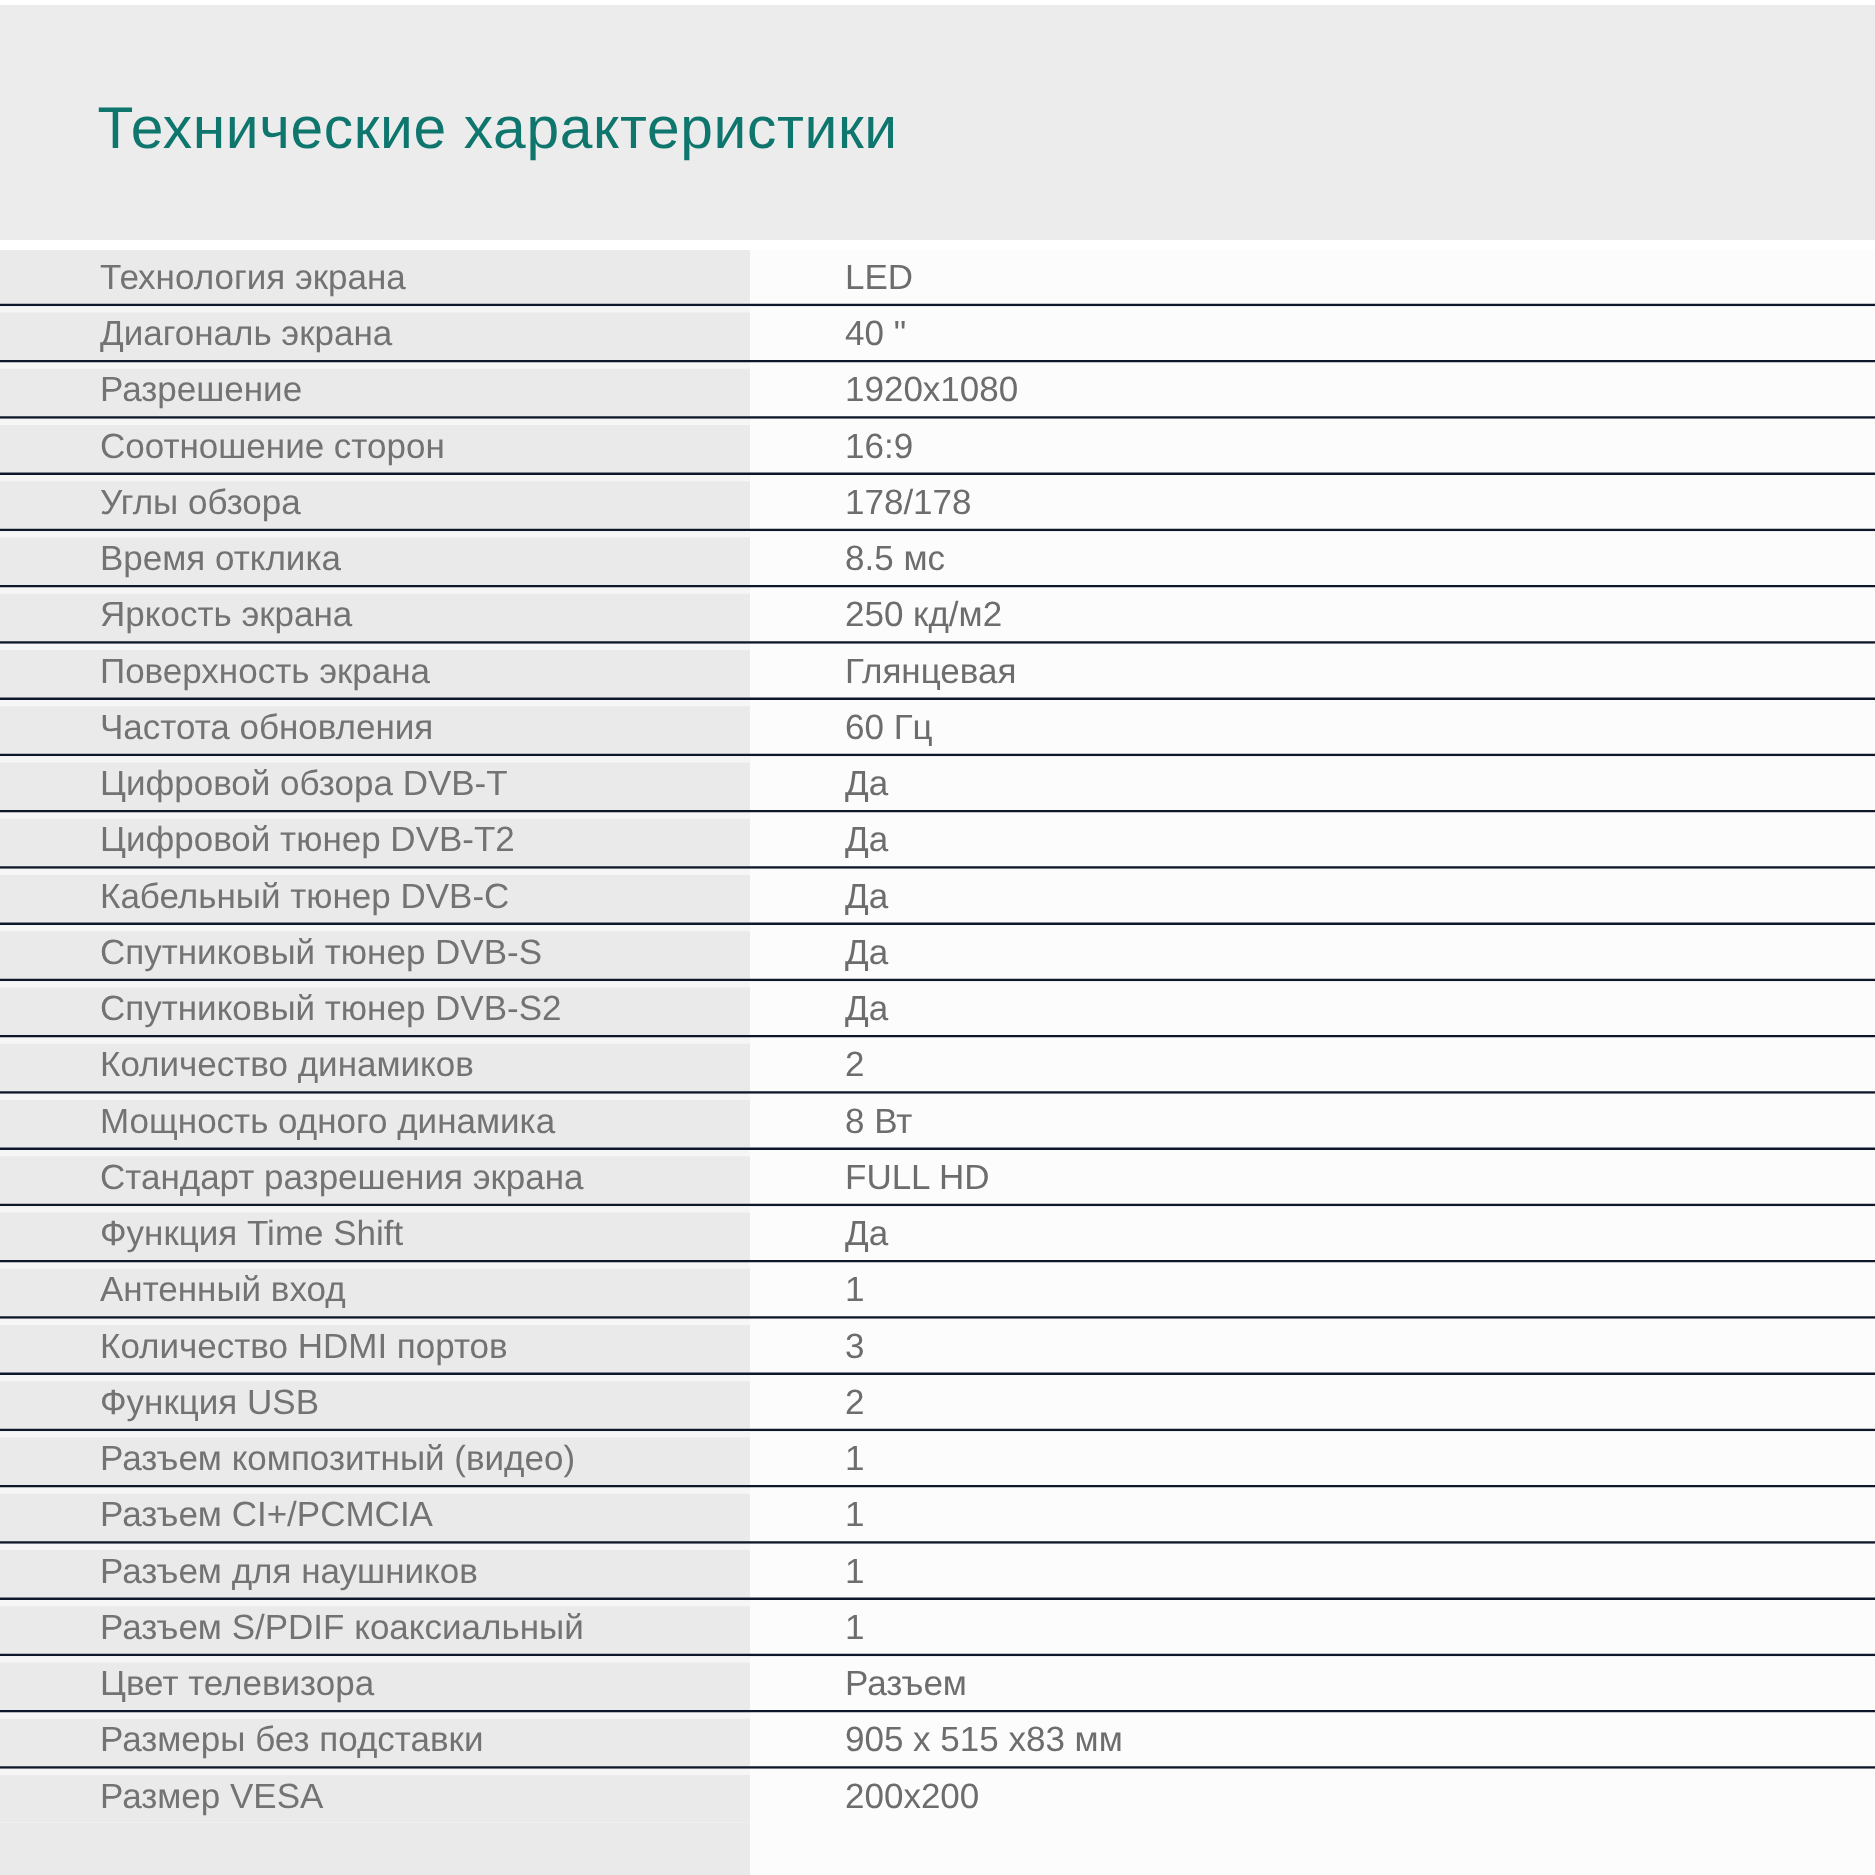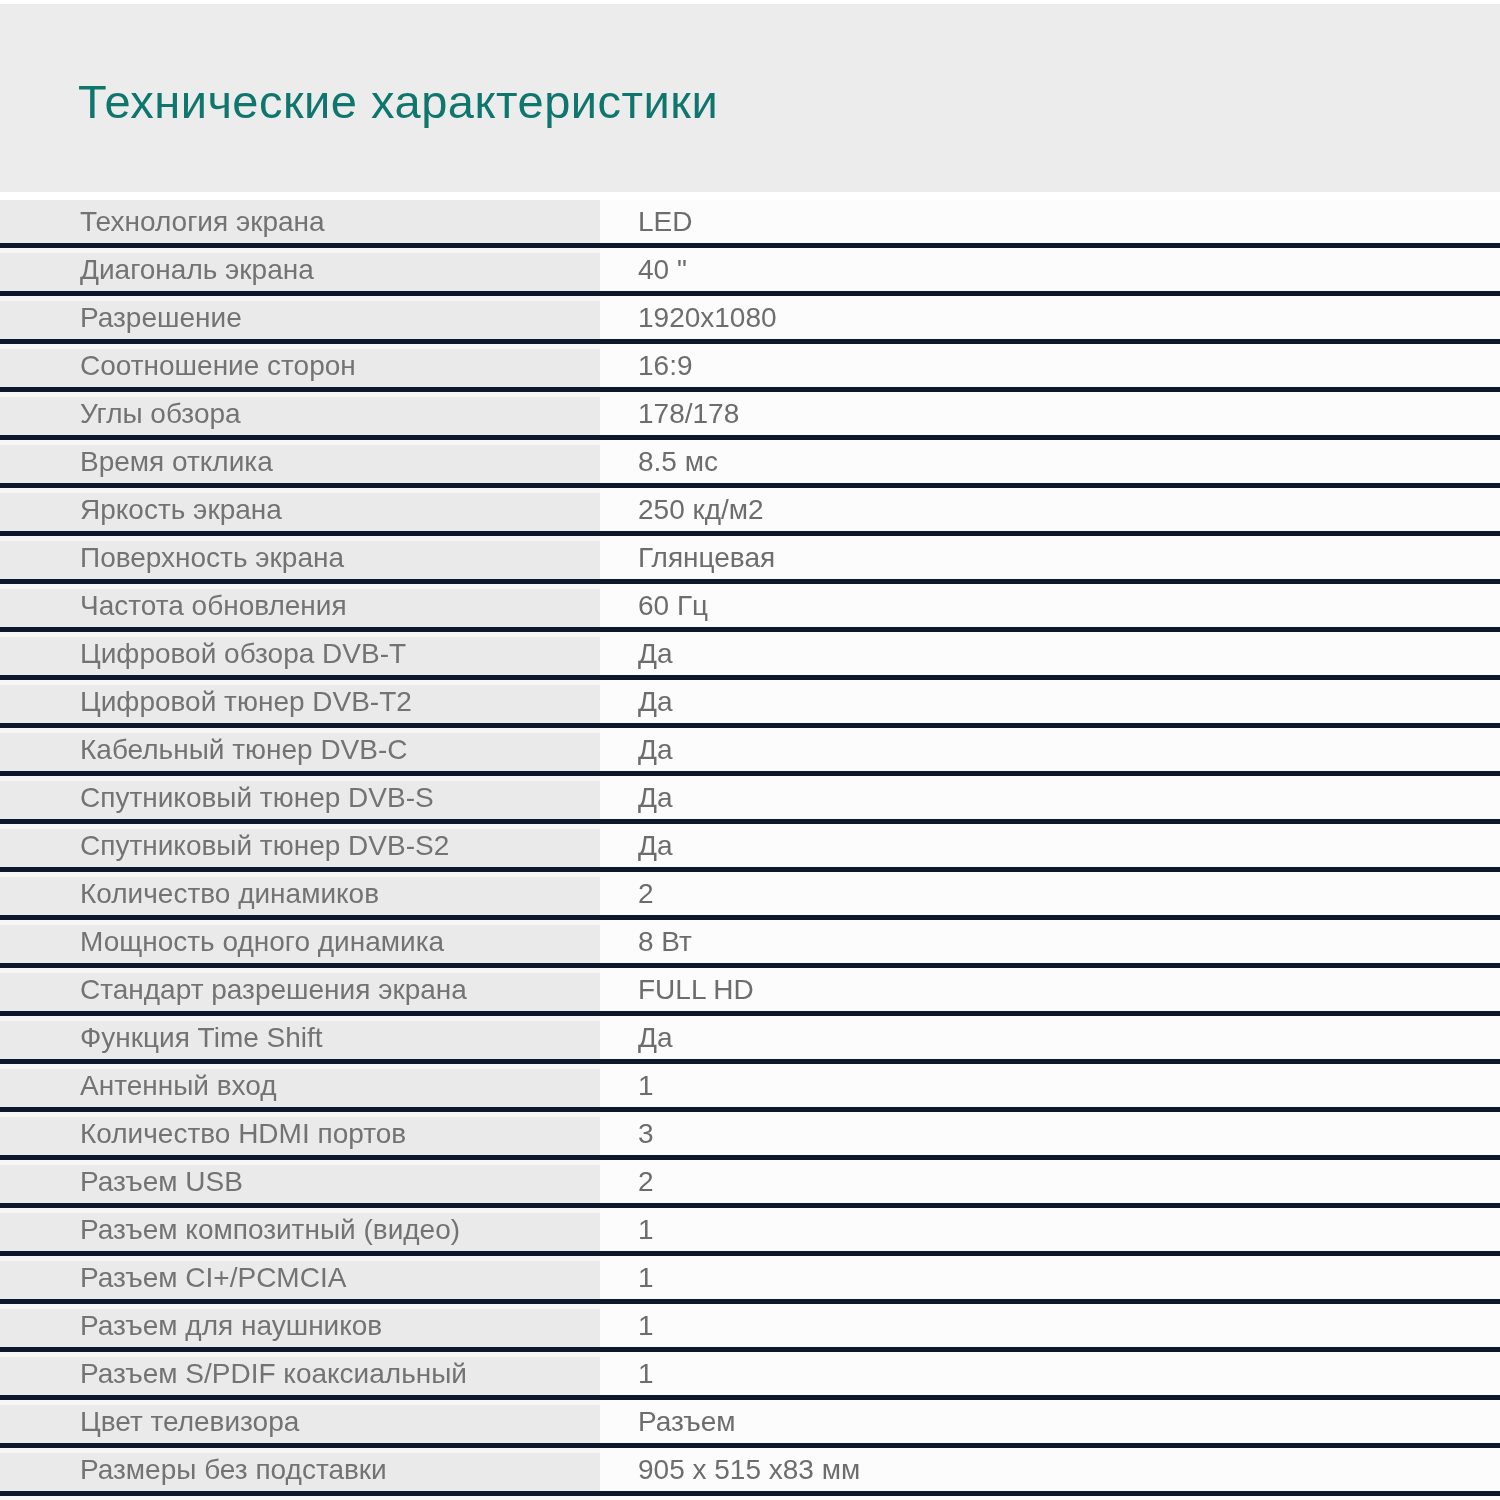--- a/index.html
+++ b/index.html
@@ -38,21 +38,21 @@
     flex-direction: column;
     height: 1300px;
   }
   .spec-row {
     display: flex;
     flex: 0 0 43px;
     height: 43px;
   }
   .spec-row + .spec-row,
   .spec-row + .table-filler {
-    border-top: 5px solid #0f172a;
+    border-top: 2px solid #0f172a;
   }
   .table-filler {
     display: flex;
     flex: 1 1 auto;
     border-top: none !important;
   }
   .cell-label {
     flex: 0 0 600px;
     width: 600px;
     background: #eaeaea;
@@ -68,21 +68,21 @@
   .spec-row:first-child .cell-label,
   .table-filler .cell-label {
     box-shadow: none;
   }
   .cell-value {
     flex: 1 1 auto;
     background: #fcfcfc;
     display: flex;
     align-items: center;
     box-sizing: border-box;
-    padding-left: 38px;
+    padding-left: 76px;
     font-size: 28px;
     color: #6d6d6d;
     white-space: nowrap;
     text-align: right;
   }
 </style>
 </head>
 <body>
 
 <div class="page">
@@ -189,21 +189,21 @@
         <div class="cell-label">Антенный вход</div>
         <div class="cell-value">1</div>
       </div>
 
       <div class="spec-row">
         <div class="cell-label">Количество HDMI портов</div>
         <div class="cell-value">3</div>
       </div>
 
       <div class="spec-row">
-        <div class="cell-label">Разъем USB</div>
+        <div class="cell-label">Функция USB</div>
         <div class="cell-value">2</div>
       </div>
 
       <div class="spec-row">
         <div class="cell-label">Разъем композитный (видео)</div>
         <div class="cell-value">1</div>
       </div>
 
       <div class="spec-row">
         <div class="cell-label">Разъем CI+/PCMCIA</div>

